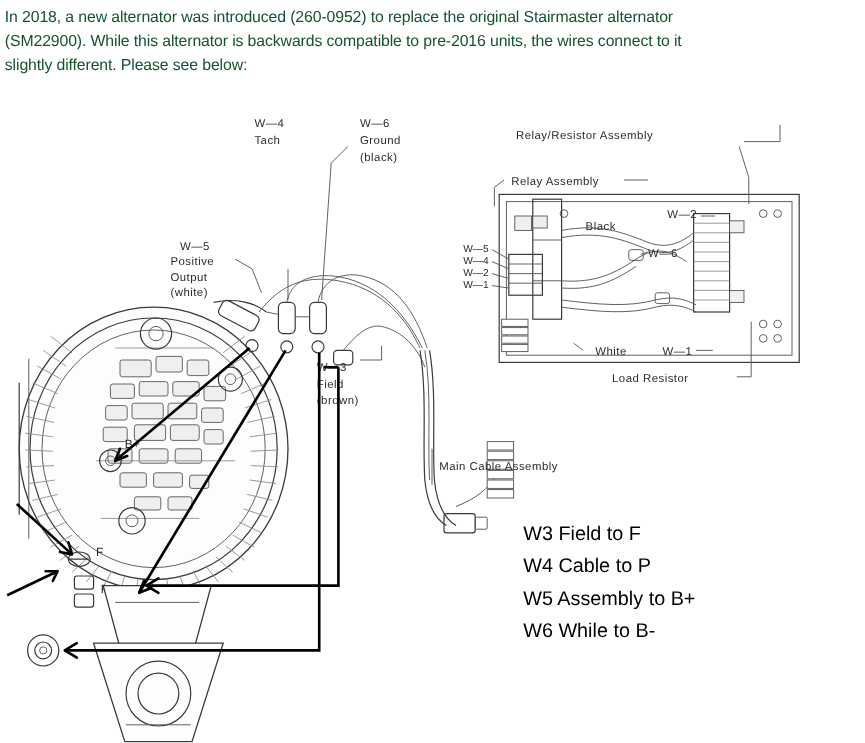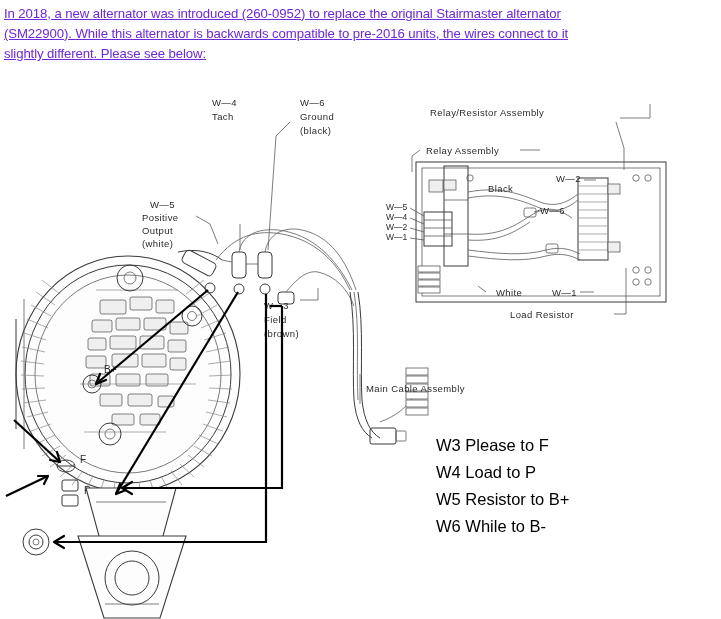--- a/index.html
+++ b/index.html
@@ -22,23 +22,22 @@
     height: 619px;
   }
   
   #intro {
     position: absolute;
     left: 4px;
     top: 4px;
     width: 600px;
     font-size: 13.2px;
     line-height: 20px;
-    color: #6d28d9;
+    color: #14532d;
     letter-spacing: -0.1px;
-    text-decoration: underline;
   }
   
   #diagram {
     position: absolute;
     left: 0;
     top: 84px;
     width: 721px;
     height: 535px;
   }
   
@@ -424,19 +423,19 @@
 
       <path class="arrow" d="M266 210 L266 458 L54 458"></path>
       <path class="arrow" d="M54 458 L64 452 M54 458 L64 464" stroke-linecap="round"></path>
 
       <path class="arrow" d="M6 412 L48 392"></path>
       <path class="arrow" d="M48 392 L38 392 M48 392 L44 400" stroke-linecap="round"></path>
     </g>
   </svg>
 
   <div id="legend">
-    <div>W3 Please to F</div>
-    <div>W4 Load to P</div>
-    <div>W5 Resistor to B+</div>
+    <div>W3 Field to F</div>
+    <div>W4 Cable to P</div>
+    <div>W5 Assembly to B+</div>
     <div>W6 While to B-</div>
   </div>
 
 </div>
 
 </body></html>

